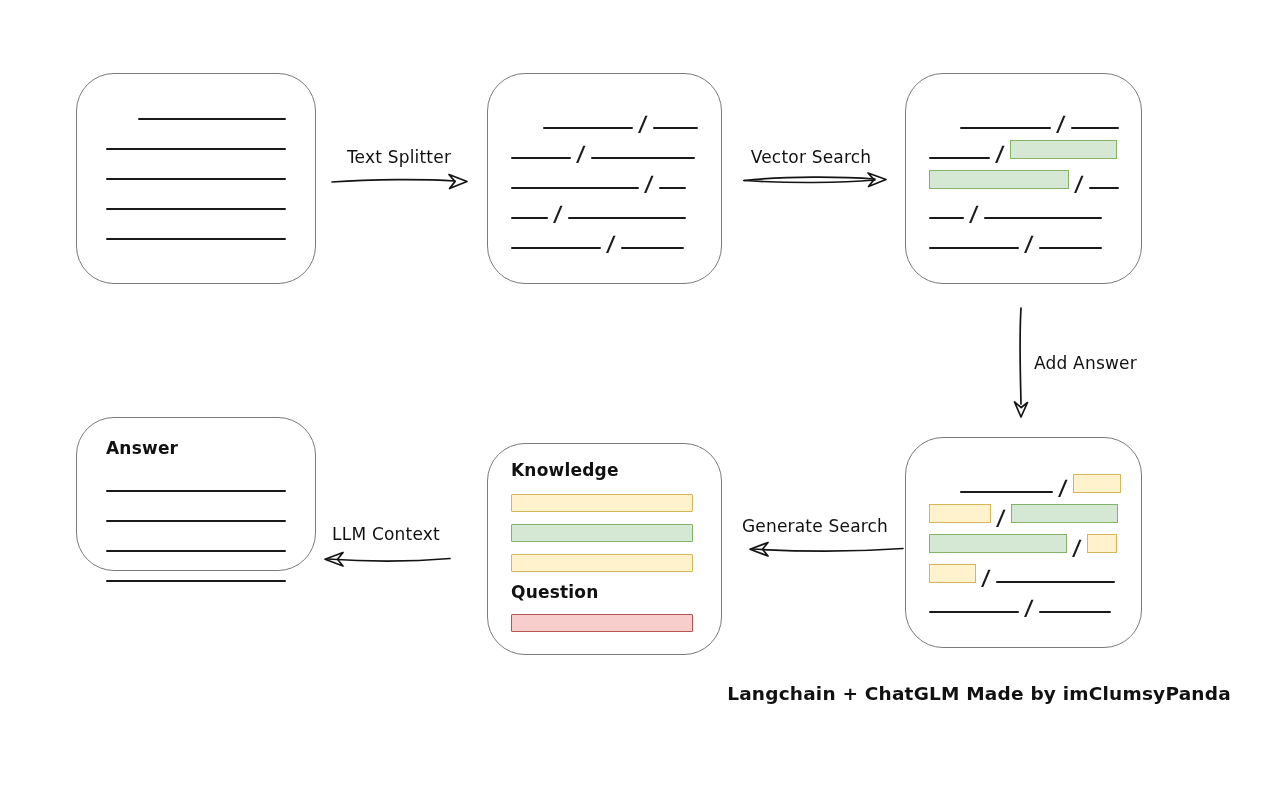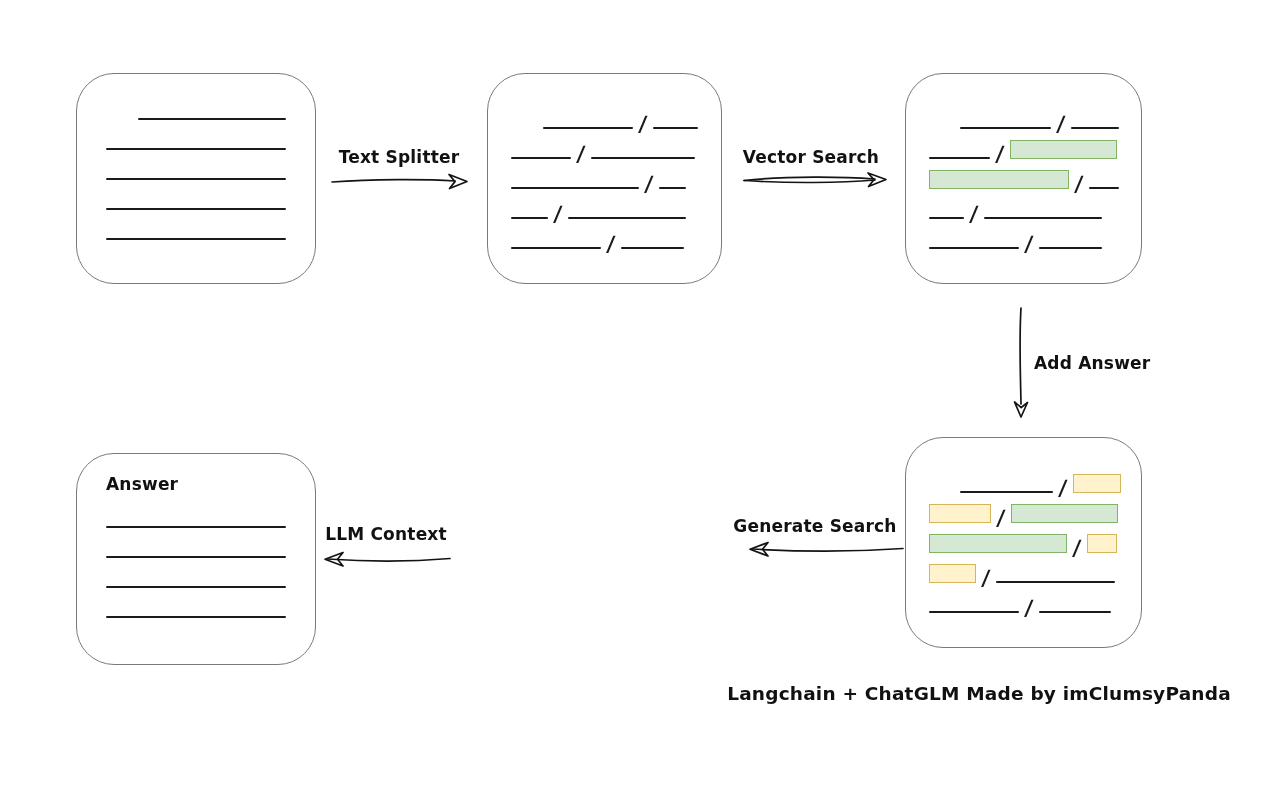--- a/index.html
+++ b/index.html
@@ -25,21 +25,21 @@
     font-size:21px;line-height:18px;font-weight:600;color:var(--line,#1a1a1a);
     margin:0 6px;transform:translateY(4px) skewX(-6deg);display:inline-block;
   }
   .box-title{position:absolute;font-size:17px;font-weight:600;letter-spacing:.2px;white-space:nowrap;}
   .bars{position:absolute;}
   .bar{width:182px;height:18px;box-sizing:border-box;margin-bottom:12px;border-radius:1px;}
   .bar-yellow{background:var(--yellow-fill,#fff2cc);border:1.8px solid var(--yellow-border,#d6b656);}
   .bar-green{background:var(--green-fill,#d5e8d4);border:1.8px solid var(--green-border,#82b366);}
   .bar-red{background:var(--red-fill,#f8cecc);border:1.8px solid var(--red-border,#b85450);}
   .arrow-label{
-    position:absolute;font-size:17px;font-weight:700;text-align:center;
+    position:absolute;font-size:17px;font-weight:400;text-align:center;
     letter-spacing:.2px;white-space:nowrap;
   }
   .arrow-svg{position:absolute;overflow:visible;}
   .arrow-svg path{stroke:#141414;stroke-width:1.7;fill:none;stroke-linecap:round;stroke-linejoin:round;}
   .caption{
     position:absolute;font-size:18.5px;font-weight:600;text-align:center;
     letter-spacing:.2px;white-space:nowrap;
   }
 </style>
 </head>
@@ -165,28 +165,40 @@
         </div>
       </div>
   </div>
 
   <div class="arrow-label" style="left:725px;top:516px;width:180px">Generate Search</div>
   <svg class="arrow-svg" style="left:735px;top:536px" width="170" height="26" viewBox="0 0 170 26">
     <path d="M168 12.5 C 118 16, 60 15.5, 17 13"></path>
     <path d="M33 6.5 L15 13.2 L33 20 L27.5 13.3 Z"></path>
   </svg>
 
+  <div class="node" style="left:487px;top:443px;width:235px;height:212px">
+    <div class="box-title" style="left:23px;top:16px">Knowledge</div>
+    <div class="bars" style="left:23px;top:50px">
+        <div class="bar bar-yellow"></div>
+        <div class="bar bar-green"></div>
+        <div class="bar bar-yellow"></div>
+      </div>
+    <div class="box-title" style="left:23px;top:138px">Question</div>
+    <div class="bars" style="left:23px;top:170px">
+        <div class="bar bar-red"></div>
+      </div>
+  </div>
 
   <div class="arrow-label" style="left:316px;top:524px;width:140px">LLM Context</div>
   <svg class="arrow-svg" style="left:310px;top:546px" width="142" height="26" viewBox="0 0 142 26">
     <path d="M140 12.5 C 98 16, 55 15.5, 17 13"></path>
     <path d="M33 6.5 L15 13.2 L33 20 L27.5 13.3 Z"></path>
   </svg>
 
-  <div class="node" style="left:76px;top:453px;width:240px;height:212px">
+  <div class="node" style="left:76px;top:417px;width:240px;height:154px">
     <div class="box-title" style="left:29px;top:20px">Answer</div>
     <div class="lines lines-answer" style="left:29px;top:72px">
         <div class="line" style="width: 180px;"></div>
         <div class="line" style="width: 180px;"></div>
         <div class="line" style="width: 180px;"></div>
         <div class="line" style="width: 180px;"></div>
       </div>
   </div>
 
   <div class="caption" style="left:679px;top:683px;width:600px">Langchain + ChatGLM Made by imClumsyPanda</div>

